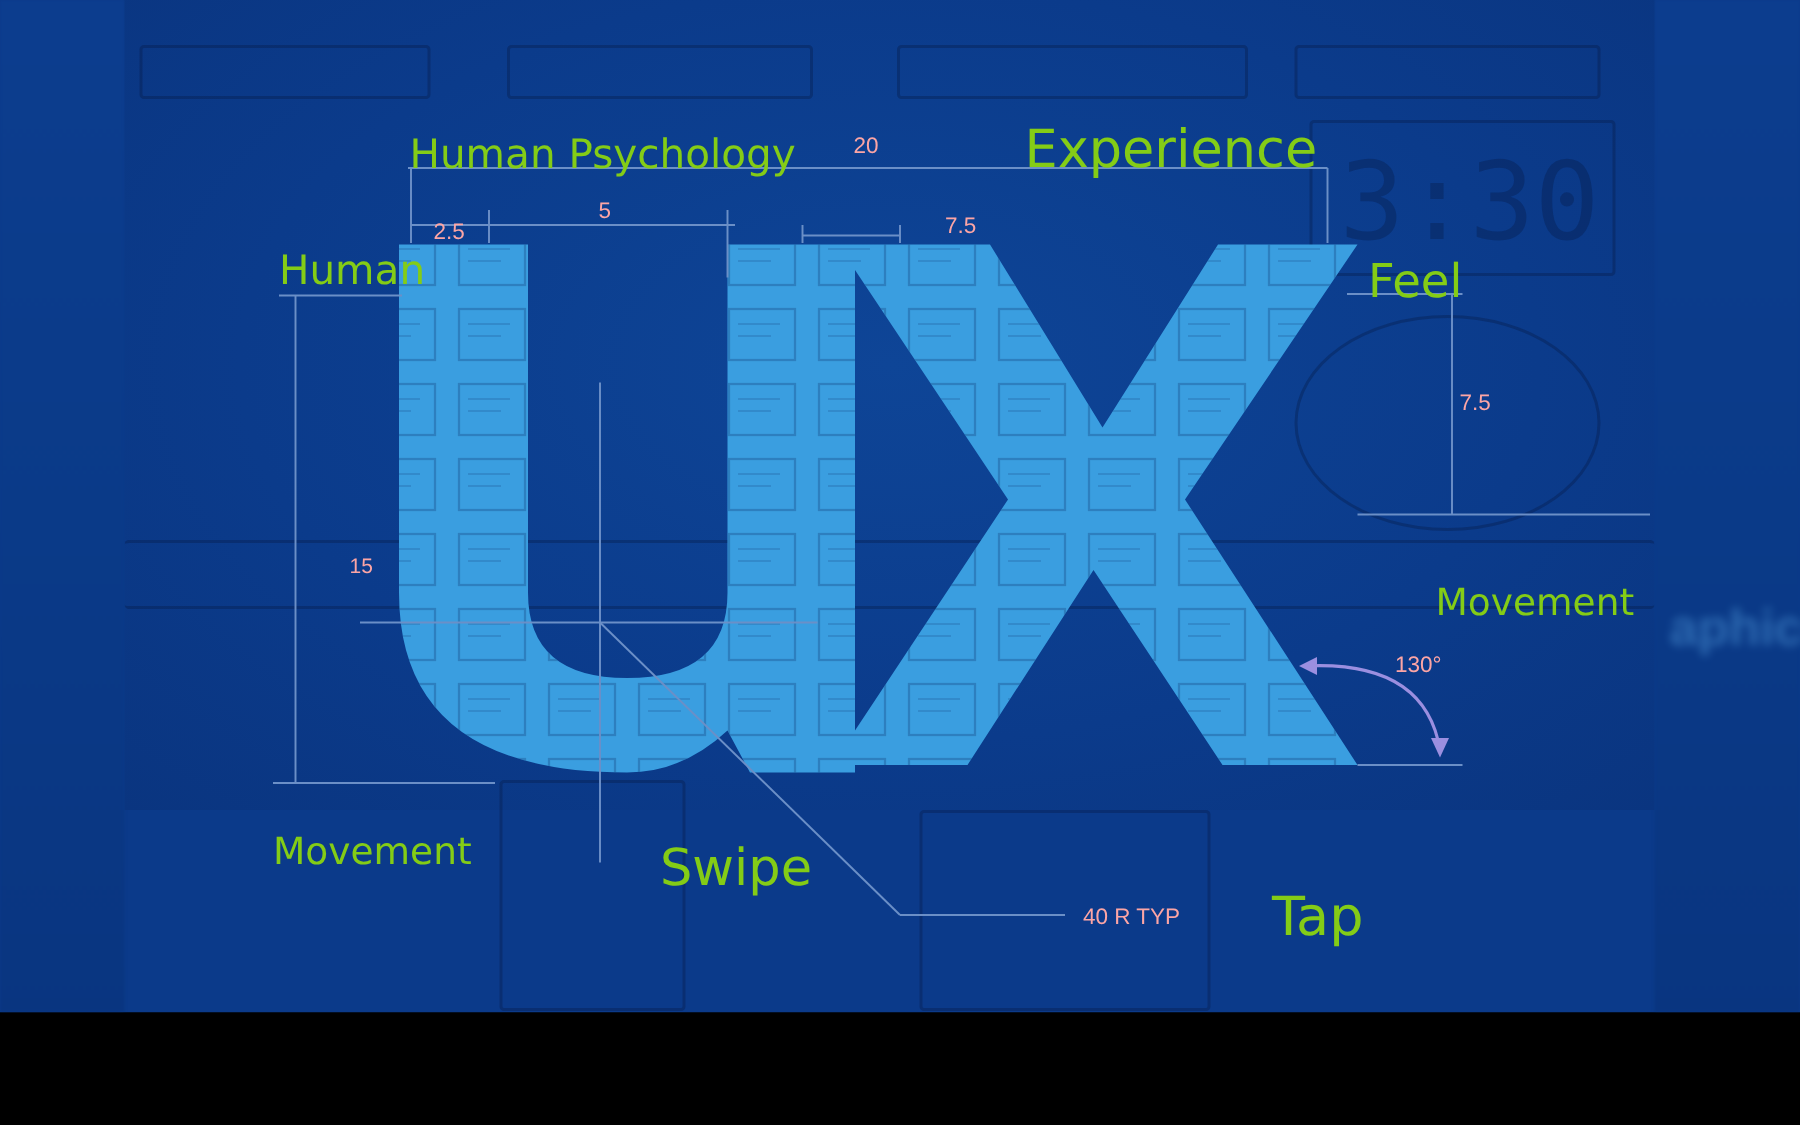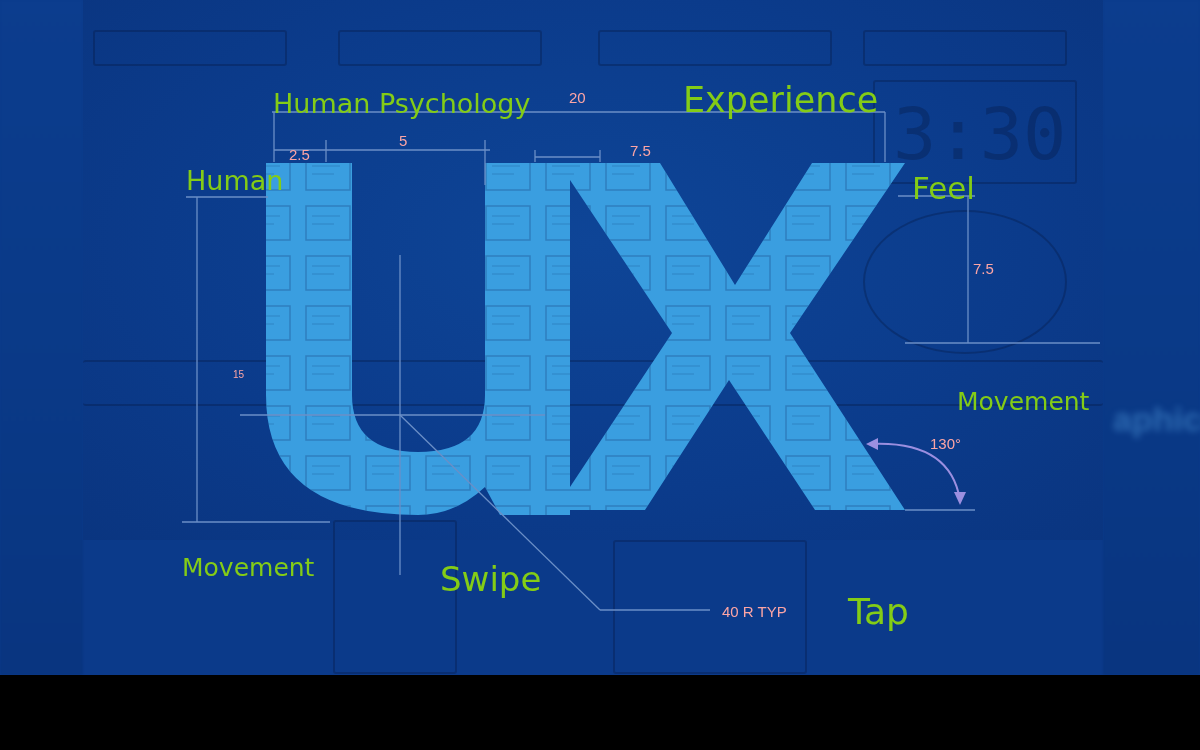--- a/index.html
+++ b/index.html
@@ -97,21 +97,21 @@
   <span class="label" style="left:957px;top:389px;font-size:25px;">Movement</span>
   <span class="label" style="left:182px;top:555px;font-size:25px;">Movement</span>
   <span class="label" style="left:440px;top:562px;font-size:34px;">Swipe</span>
   <span class="label" style="left:848px;top:594px;font-size:36px;">Tap</span>
 
   <span class="dim" style="left:569px;top:90px;">20</span>
   <span class="dim" style="left:289px;top:133px;margin-top:14px;">2.5</span>
   <span class="dim" style="left:399px;top:133px;">5</span>
   <span class="dim" style="left:630px;top:143px;">7.5</span>
   <span class="dim" style="left:973px;top:261px;">7.5</span>
-  <span class="dim" style="left:233px;top:370px;font-size:10px;">15</span>
+  <span class="dim" style="left:233px;top:370px;font-size:14px;">15</span>
   <span class="dim" style="left:930px;top:436px;font-size:15px;">130°</span>
   <span class="dim" style="left:722px;top:604px;font-size:15px;">40 R TYP</span>
 </div>
 
 <div class="footer">
   
   
   
   
 </div>

